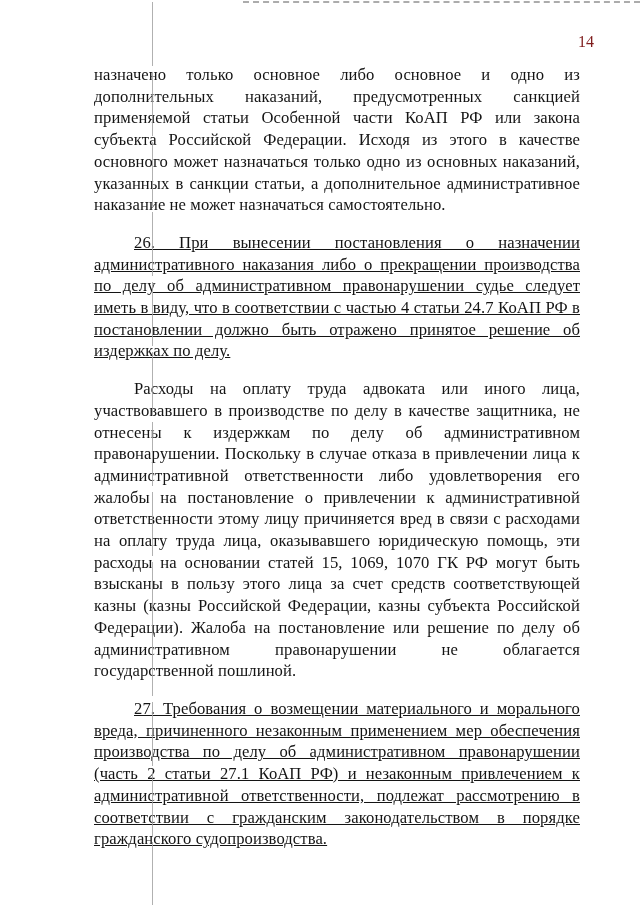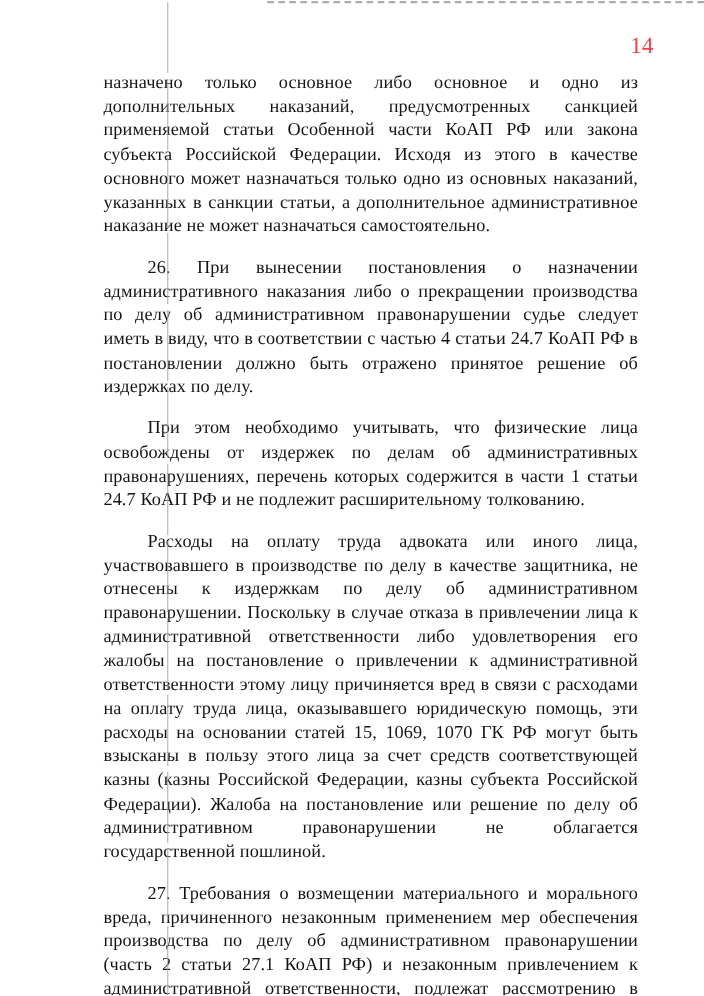--- a/index.html
+++ b/index.html
@@ -39,23 +39,23 @@
       rgba(163,163,163,0) 64px, rgba(163,163,163,0) 70px
     );
     opacity: 0.85;
     z-index: 5;
     pointer-events: none;
   }
   .page-number {
     position: absolute;
     top: 33px;
     right: 46px;
-    font-size: 21px;
+    font-size: 16px;
     line-height: 17px;
-    color: #ef4444;
+    color: #7f1d1d;
   }
   .body-text {
     position: absolute;
     top: 48px;
     left: 78px;
     width: 518px;
     font-size: 16.6px;
     line-height: 21.7px;
     text-align: justify;
     letter-spacing: 0.1px;
@@ -63,34 +63,34 @@
   .body-text p {
     margin: 16px;
     padding: 0;
     text-indent: 40px;
   }
   .body-text p.no-indent {
     text-indent: 0;
   }
   .body-text p.gap {
     margin-top: 12px;
+    text-decoration: underline;
   }
 </style>
 </head>
 <body>
 
 <div class="page">
 
   <div class="scan-top-line"></div>
   <div class="fold-line"></div>
 
   <div class="page-number">14</div>
 
   <div class="body-text">
     <p class="no-indent">назначено только основное либо основное и одно из дополнительных наказаний, предусмотренных санкцией применяемой статьи Особенной части КоАП РФ или закона субъекта Российской Федерации. Исходя из этого в качестве основного может назначаться только одно из основных наказаний, указанных в санкции статьи, а дополнительное административное наказание не может назначаться самостоятельно.</p>
     <p class="gap">26. При вынесении постановления о назначении административного наказания либо о прекращении производства по делу об административном правонарушении судье следует иметь в виду, что в соответствии с частью 4 статьи 24.7 КоАП РФ в постановлении должно быть отражено принятое решение об издержках по делу.</p>
-    <p>При этом необходимо учитывать, что физические лица освобождены от издержек по делам об административных правонарушениях, перечень которых содержится в части 1 статьи 24.7 КоАП РФ и не подлежит расширительному толкованию.</p>
     <p>Расходы на оплату труда адвоката или иного лица, участвовавшего в производстве по делу в качестве защитника, не отнесены к издержкам по делу об административном правонарушении. Поскольку в случае отказа в привлечении лица к административной ответственности либо удовлетворения его жалобы на постановление о привлечении к административной ответственности этому лицу причиняется вред в связи с расходами на оплату труда лица, оказывавшего юридическую помощь, эти расходы на основании статей 15, 1069, 1070 ГК РФ могут быть взысканы в пользу этого лица за счет средств соответствующей казны (казны Российской Федерации, казны субъекта Российской Федерации). Жалоба на постановление или решение по делу об административном правонарушении не облагается государственной пошлиной.</p>
     <p class="gap">27. Требования о возмещении материального и морального вреда, причиненного незаконным применением мер обеспечения производства по делу об административном правонарушении (часть 2 статьи 27.1 КоАП РФ) и незаконным привлечением к административной ответственности, подлежат рассмотрению в соответствии с гражданским законодательством в порядке гражданского судопроизводства.</p>
 
   </div>
 
 </div>
 
 </body></html>

